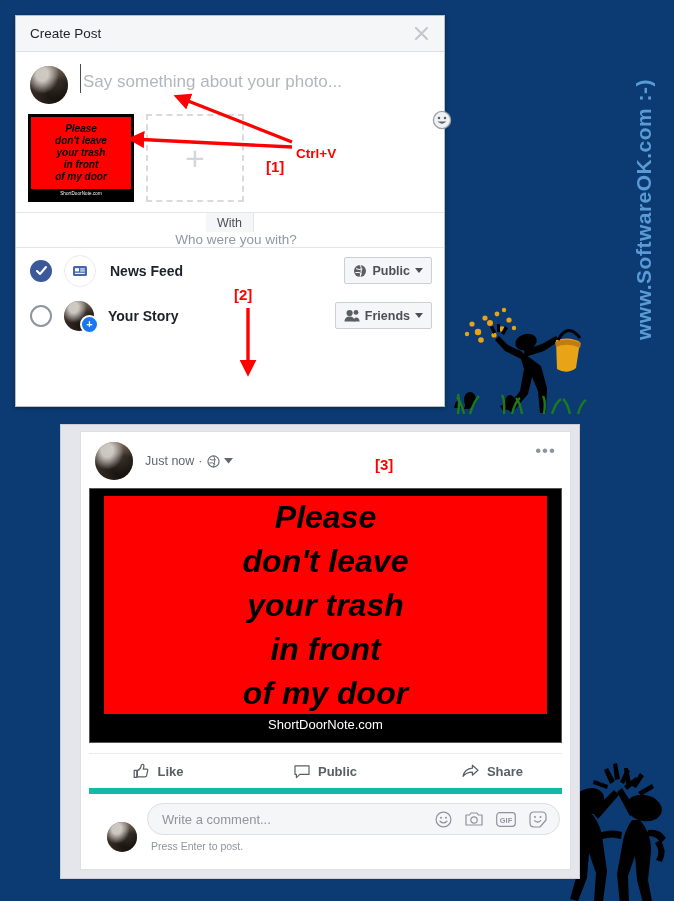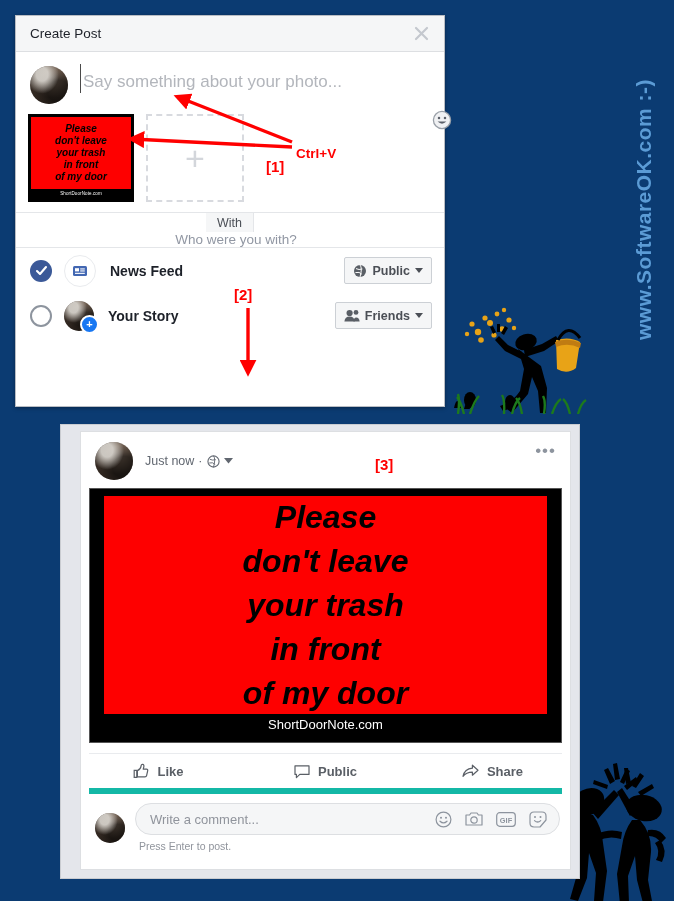--- a/index.html
+++ b/index.html
@@ -395,22 +395,22 @@
     justify-content: center;
     gap: 8px;
     font-size: 13px;
     font-weight: bold;
     color: #5a5f66;
     cursor: pointer;
   }
 
   #comment-row {
     display: flex;
-    align-items: center;
-    padding: 9px 10px 0 14px;
+    align-items: flex-end;
+    padding: 9px 10px 0 26px;
   }
   #comment-avatar { width: 30px; height: 30px; }
   #comment-right { flex: 1; margin-left: 10px; }
   #comment-box {
     border: 1px solid #dddfe2;
     background: #f5f6f7;
     border-radius: 16px;
     height: 30px;
     display: flex;
     align-items: center;

